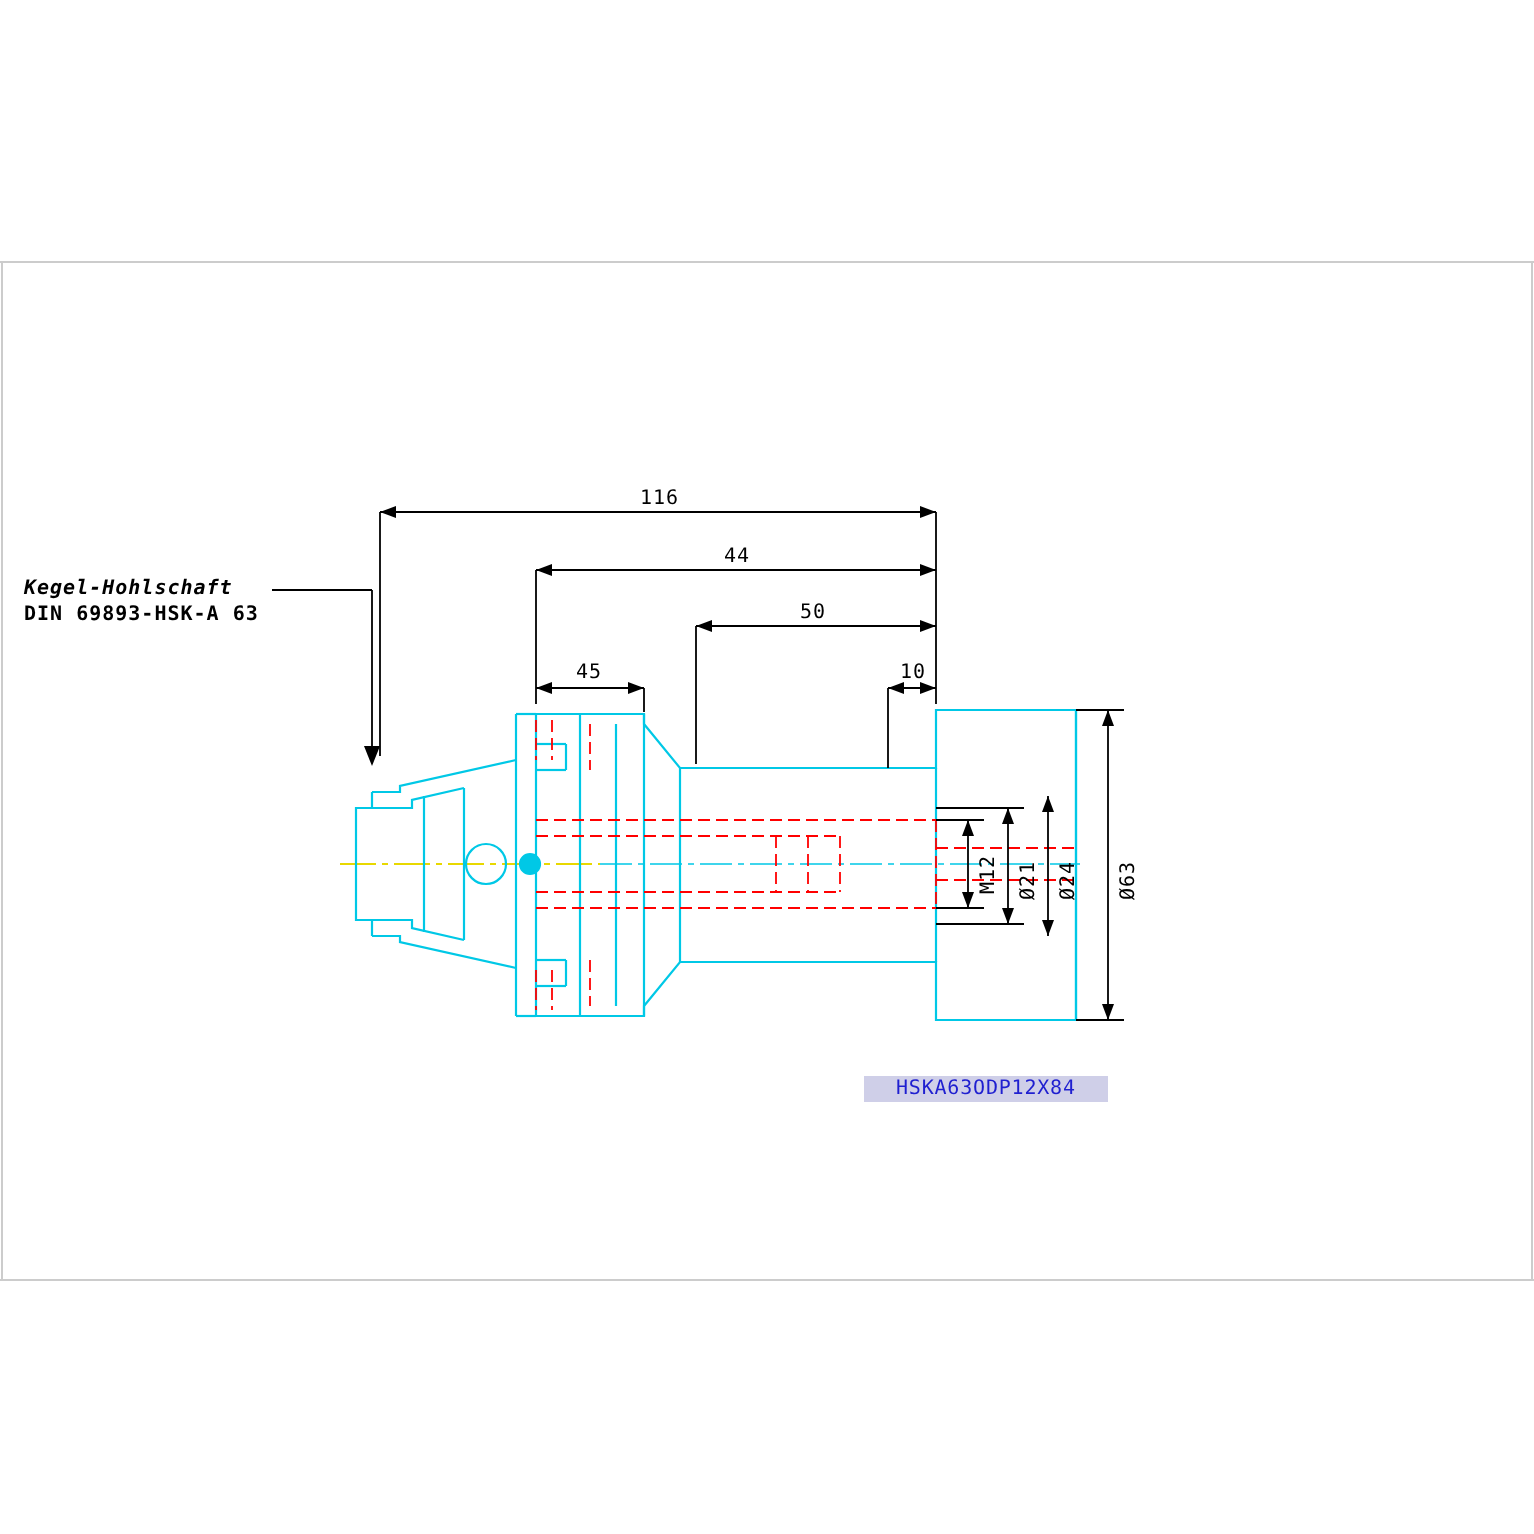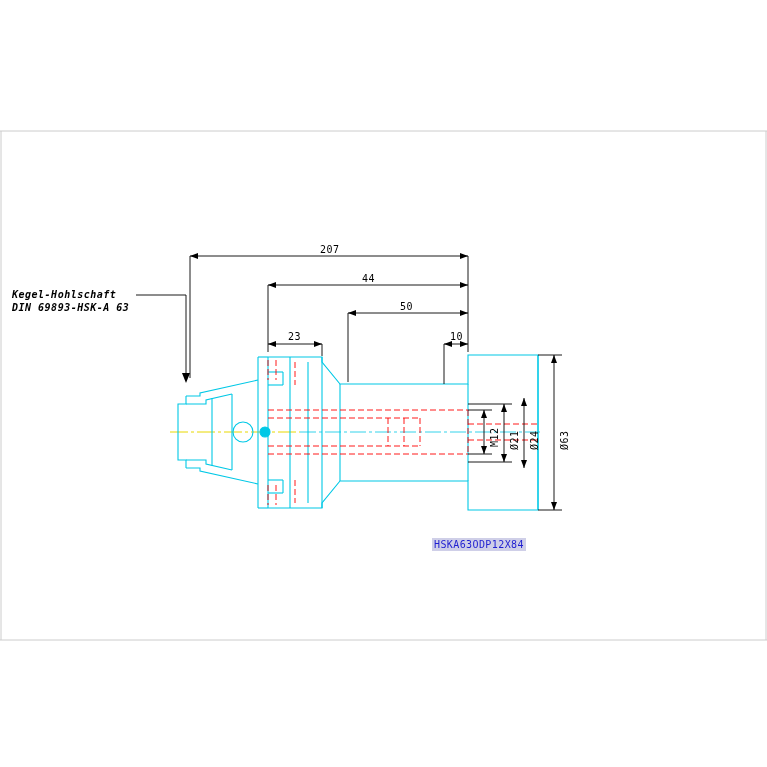--- a/index.html
+++ b/index.html
@@ -41,21 +41,21 @@
   .lbl.vert {
     transform: rotate(-90deg);
     transform-origin: left top;
   }
   .partnum {
     position: absolute;
     font-family: "DejaVu Sans Mono", monospace;
     font-size: 10px;
     color: #1f1fd0;
     background: #cfcfe8;
-    padding: 1px 2px;
+    padding: 1px 16px;
     white-space: pre;
     letter-spacing: 0.4px;
   }
 </style>
 </head>
 <body>
 
 <div id="stage">
 
   <svg id="drawing" viewBox="0 0 767 767" xmlns="http://www.w3.org/2000/svg">
@@ -195,26 +195,26 @@
       <line x1="538" y1="355" x2="562" y2="355"></line>
       <line x1="538" y1="510" x2="562" y2="510"></line>
 
       <line x1="136" y1="295" x2="186" y2="295"></line>
       <line x1="186" y1="295" x2="186" y2="375"></line>
       <polygon points="186,383 182,373 190,373" fill="#000000" stroke="none"></polygon>
     </g>
   </svg>
 
   <div class="lbl bold" style="left:12px; top:289px;font-style:italic;">Kegel-Hohlschaft</div>
-  <div class="lbl bold" style="left:12px; top:302px;font-style:italic;">DIN 69893-HSK-A 63</div>
-
-  <div class="lbl" style="left:320px; top:244px;">207</div>
+  <div class="lbl bold" style="left:12px; top:302px;">DIN 69893-HSK-A 63</div>
+
+  <div class="lbl" style="left:320px; top:244px;">116</div>
   <div class="lbl" style="left:362px; top:273px;">44</div>
   <div class="lbl" style="left:400px; top:301px;">50</div>
-  <div class="lbl" style="left:288px; top:331px;">23</div>
+  <div class="lbl" style="left:288px; top:331px;">45</div>
   <div class="lbl" style="left:450px; top:331px;text-align:right;">10</div>
 
   <div class="lbl vert" style="left:489px; top:447px;">M12</div>
   <div class="lbl vert" style="left:509px; top:450px;">Ø21</div>
   <div class="lbl vert" style="left:529px; top:450px;">Ø24</div>
   <div class="lbl vert" style="left:559px; top:450px;">Ø63</div>
 
   <div class="partnum" style="left:432px; top:538px;">HSKA63ODP12X84</div>
 
 </div>

